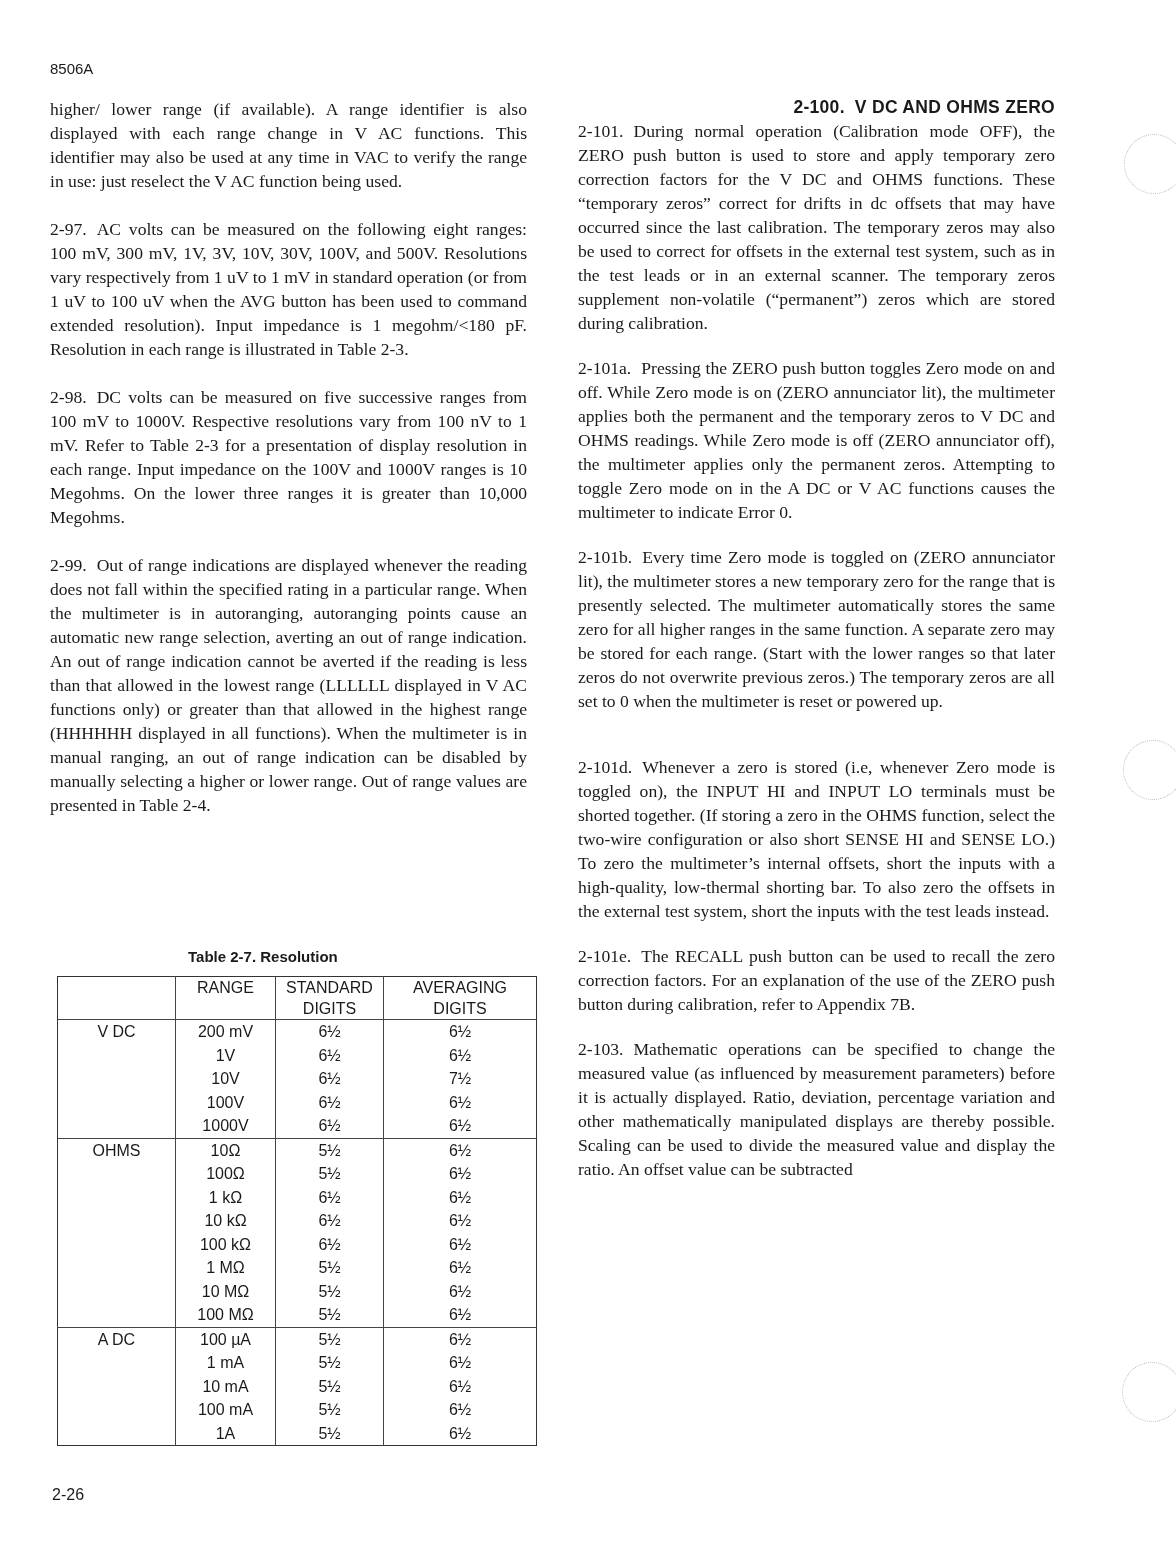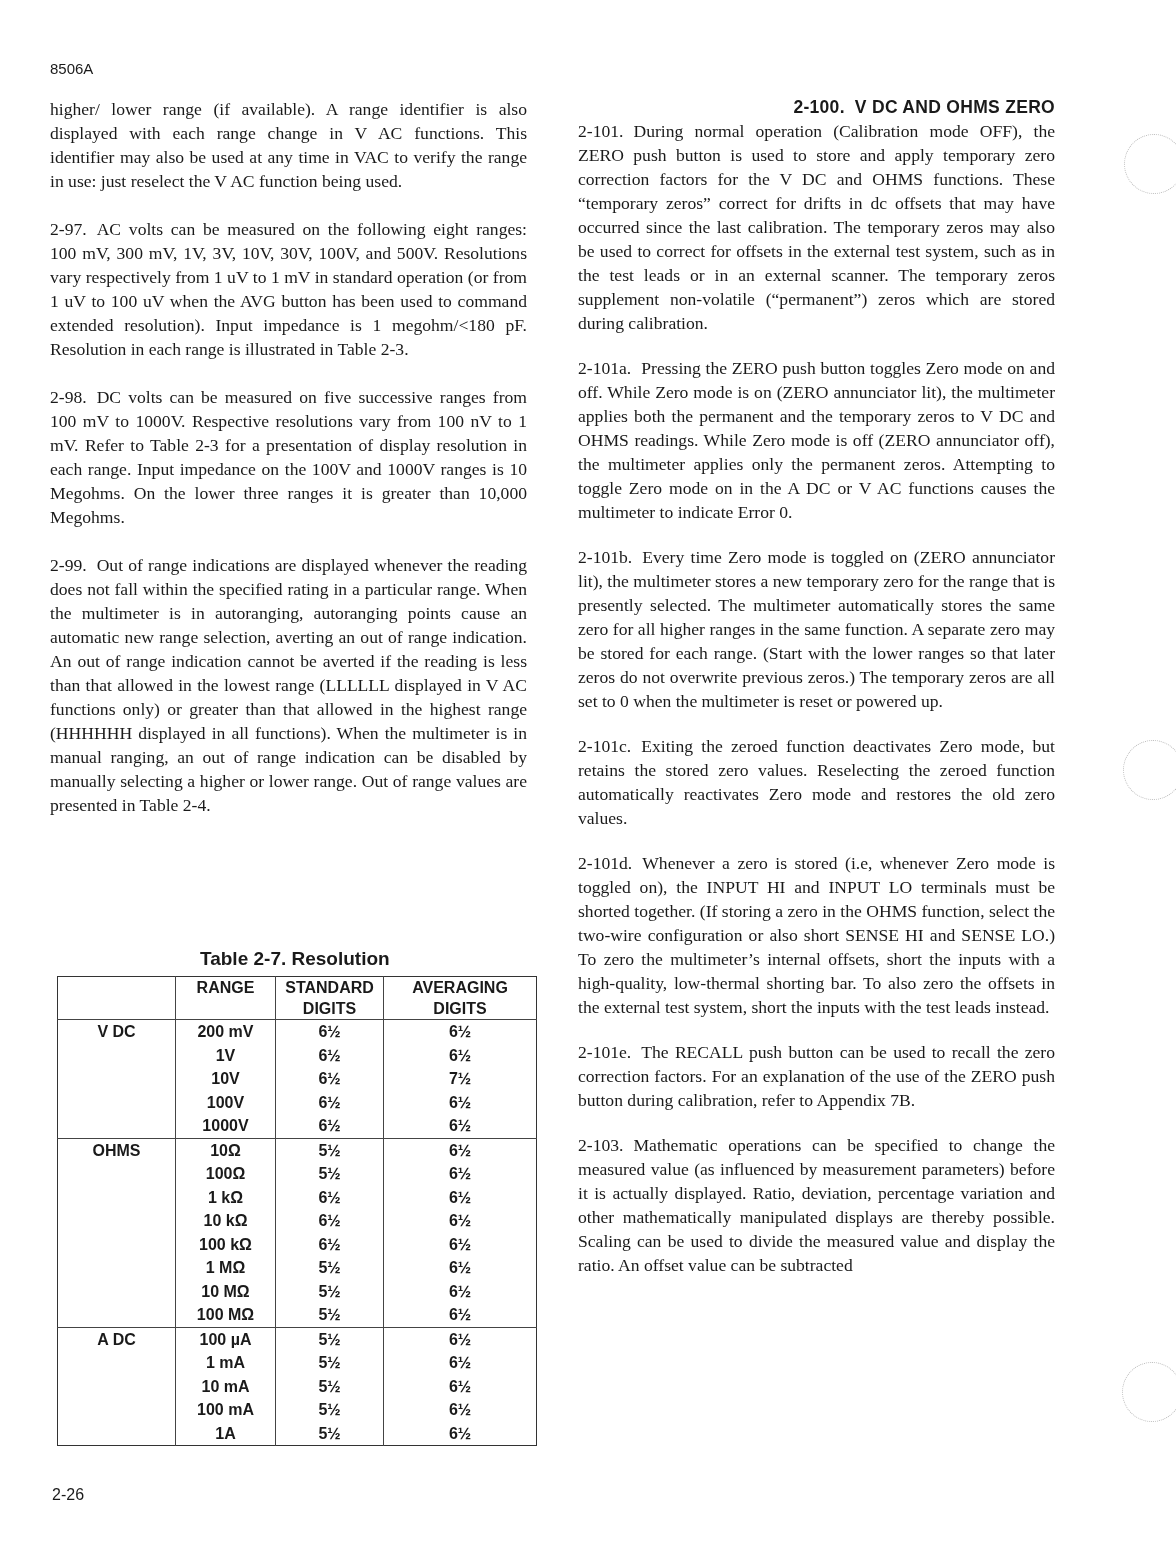--- a/index.html
+++ b/index.html
@@ -10,23 +10,23 @@
   .page-num { position: absolute; left: 52px; top: 1486px; font-size: 16px; }
   .col { position: absolute; width: 477px; }
   .col.left { left: 50px; top: 97px; }
   .col.right { left: 578px; top: 95px; }
   p.para { margin: 0; font-size: 17.6px; line-height: 24px; text-align: justify; }
   .gap { height: 24px; }
   .gap-s { height: 21px; }
   .sec-head { font-size: 17.5px; line-height: 24px; margin: 0; letter-spacing: 0.3px; text-align: right; }
   .sec-head.bold { font-weight: bold; }
   .pnum { margin-right: 10px; }
-  .table-title { position: absolute; left: 200px; top: 948px; font-size: 19px; font-weight: bold; }
+  .table-title { position: absolute; left: 188px; top: 948px; font-size: 15px; font-weight: bold; }
   table.res { position: absolute; left: 57px; top: 976px; border-collapse: collapse; font-size: 16px; }
-  table.res td, table.res th { padding: 0; font-weight: bold; vertical-align: top; text-align: center; }
+  table.res td, table.res th { padding: 0; font-weight: normal; vertical-align: top; text-align: center; }
   table.res { border: 1.5px solid #333; }
   .c1 { width: 117px; border-right: 1px solid #444; }
   .c2 { width: 99px; border-right: 1px solid #444; text-align: center; }
   .c3 { width: 107px; border-right: 1px solid #444; text-align: center; }
   .c4 { width: 152px; text-align: center; margin-top: 28px; }
   th .hl { display: block; line-height: 21px; }
   thead tr th { border-bottom: 1px solid #444; height: 41px; }
   .grp td { border-bottom: 1px solid #444; }
   .fn { text-align: center; padding-top: 0; line-height: 23.5px; }
   .cell-lines span { display: block; line-height: 23.5px; }
@@ -152,21 +152,20 @@
 </table>
 
 <div class="col right serif">
   <h2 class="sec-head sans"><span class="pnum">2-100.</span><span>V DC AND OHMS ZERO</span></h2>
   <p class="para"><span class="pnum">2-101.</span><span>During normal operation (Calibration mode OFF), the ZERO push button is used to store and apply temporary zero correction factors for the V DC and OHMS functions. These “temporary zeros” correct for drifts in dc offsets that may have occurred since the last calibration. The temporary zeros may also be used to correct for offsets in the external test system, such as in the test leads or in an external scanner. The temporary zeros supplement non-volatile (“permanent”) zeros which are stored during calibration.</span></p>
   <div class="gap-s"></div>
   <p class="para"><span class="pnum">2-101a.</span><span>Pressing the ZERO push button toggles Zero mode on and off. While Zero mode is on (ZERO annunciator lit), the multimeter applies both the permanent and the temporary zeros to V DC and OHMS readings. While Zero mode is off (ZERO annunciator off), the multimeter applies only the permanent zeros. Attempting to toggle Zero mode on in the A DC or V AC functions causes the multimeter to indicate Error 0.</span></p>
   <div class="gap-s"></div>
   <p class="para"><span class="pnum">2-101b.</span><span>Every time Zero mode is toggled on (ZERO annunciator lit), the multimeter stores a new temporary zero for the range that is presently selected. The multimeter automatically stores the same zero for all higher ranges in the same function. A separate zero may be stored for each range. (Start with the lower ranges so that later zeros do not overwrite previous zeros.) The temporary zeros are all set to 0 when the multimeter is reset or powered up.</span></p>
   <div class="gap-s"></div>
-  <p class="para"><span class="pnum">2-101c.</span><span>Exiting the zeroed function deactivates Zero mode, but retains the stored zero values. Reselecting the zeroed function automatically reactivates Zero mode and restores the old zero values.</span></p>
   <div class="gap-s"></div>
   <p class="para"><span class="pnum">2-101d.</span><span>Whenever a zero is stored (i.e, whenever Zero mode is toggled on), the INPUT HI and INPUT LO terminals must be shorted together. (If storing a zero in the OHMS function, select the two-wire configuration or also short SENSE HI and SENSE LO.) To zero the multimeter’s internal offsets, short the inputs with a high-quality, low-thermal shorting bar. To also zero the offsets in the external test system, short the inputs with the test leads instead.</span></p>
   <div class="gap-s"></div>
   <p class="para"><span class="pnum">2-101e.</span><span>The RECALL push button can be used to recall the zero correction factors. For an explanation of the use of the ZERO push button during calibration, refer to Appendix 7B.</span></p>
   <div class="gap-s"></div>
   <p class="para"><span class="pnum">2-103.</span><span>Mathematic operations can be specified to change the measured value (as influenced by measurement parameters) before it is actually displayed. Ratio, deviation, percentage variation and other mathematically manipulated displays are thereby possible. Scaling can be used to divide the measured value and display the ratio. An offset value can be subtracted</span></p>
 </div>
 
 <div class="margin-hole" style="left:1124px; top:134px;"></div>
 <div class="margin-hole" style="left:1123px; top:740px;"></div>

